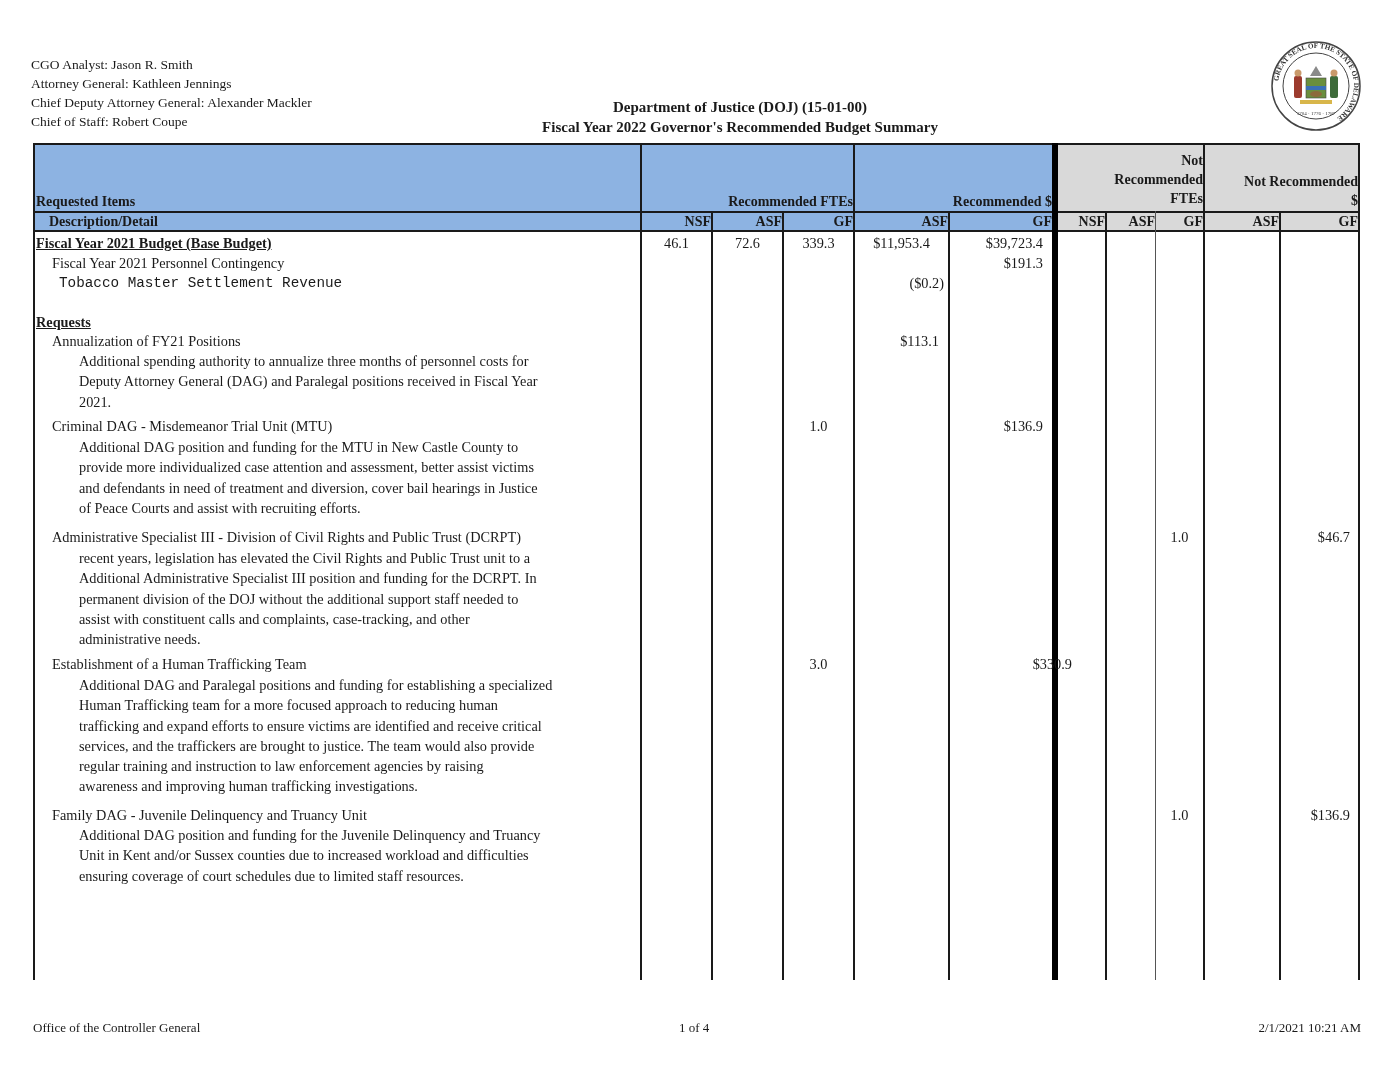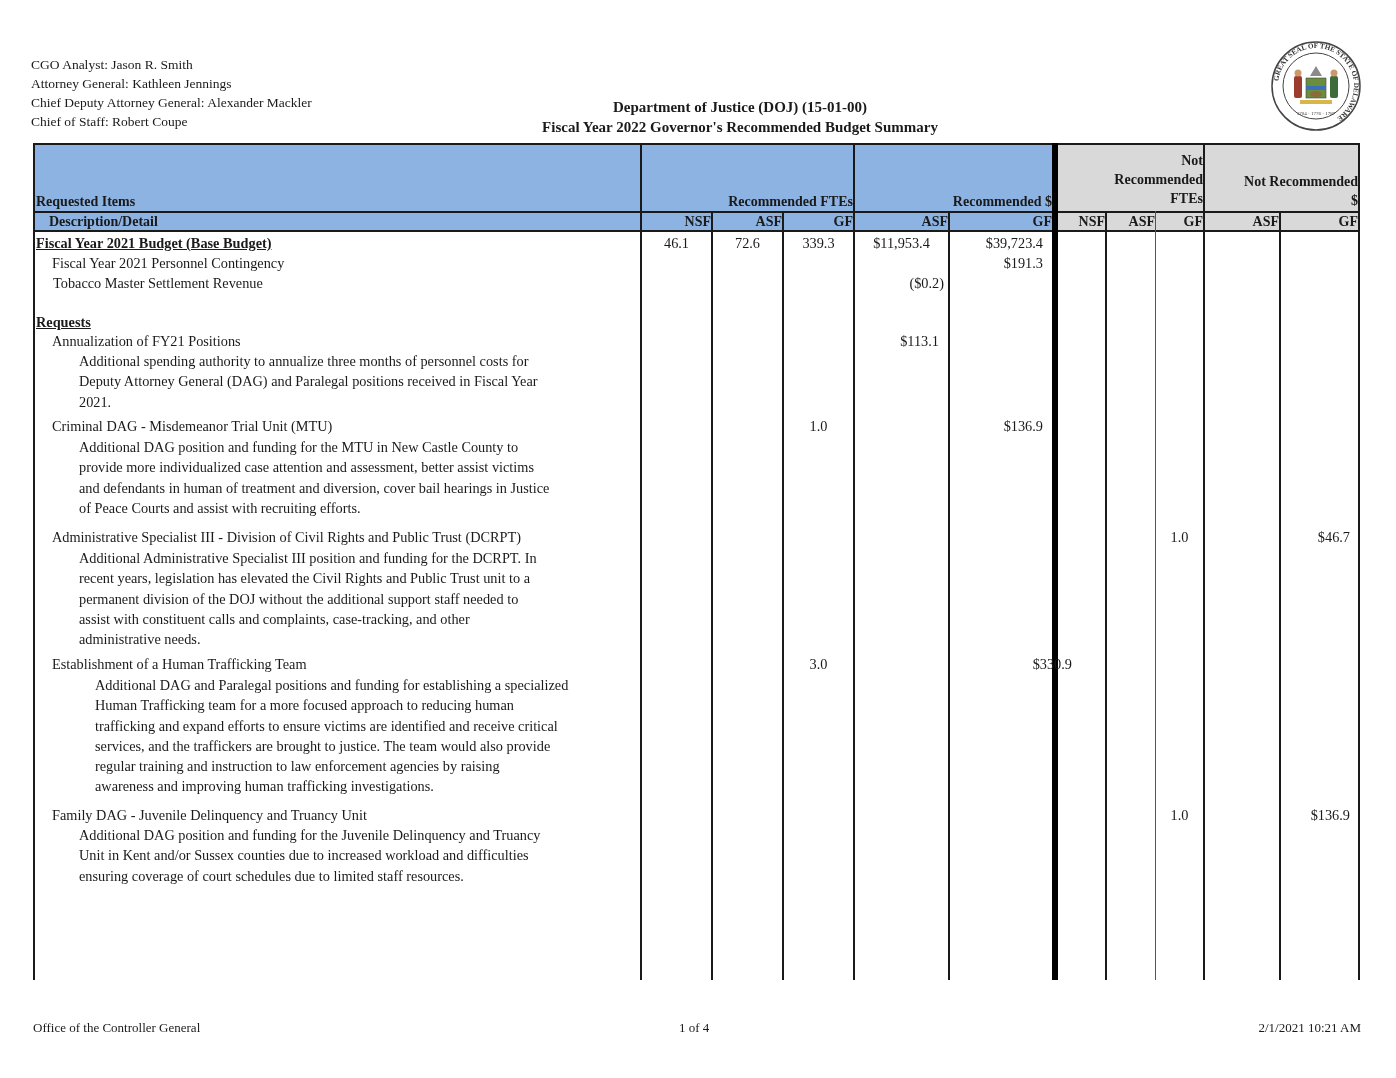--- a/index.html
+++ b/index.html
@@ -114,56 +114,56 @@
   <div class="body-text bold-u" style="left:3px;top:90px;">Fiscal Year 2021 Budget (Base Budget)</div>
   <div class="num c" style="left:609px;top:90px;width:69px;">46.1</div>
   <div class="num c" style="left:680px;top:90px;width:69px;">72.6</div>
   <div class="num c" style="left:751px;top:90px;width:69px;">339.3</div>
   <div class="num c" style="left:822px;top:90px;width:93px;">$11,953.4</div>
   <div class="num" style="left:917px;top:90px;width:93px;">$39,723.4</div>
 
   <div class="body-text" style="left:19px;top:110px;">Fiscal Year 2021 Personnel Contingency</div>
   <div class="num" style="left:917px;top:110px;width:93px;">$191.3</div>
 
-  <div class="body-text" style="left:20px;top:130px;">Tobacco Master Settlement Revenue</div>
+  <div class="body-text" style="left:26px;top:130px;font-family:Liberation Mono, monospace;">Tobacco Master Settlement Revenue</div>
   <div class="num" style="left:822px;top:130px;width:89px;">($0.2)</div>
 
   <div class="body-text bold-u" style="left:3px;top:169px;">Requests</div>
 
   <div class="body-text" style="left:19px;top:188px;">Annualization of FY21 Positions</div>
   <div class="body-text" style="left:46px;top:208px;">
     <div>Additional spending authority to annualize three months of personnel costs for</div>
     <div>Deputy Attorney General (DAG) and Paralegal positions received in Fiscal Year</div>
     <div>2021.</div>
   </div>
   <div class="num" style="left:822px;top:188px;width:84px;">$113.1</div>
 
   <div class="body-text" style="left:19px;top:273px;">Criminal DAG - Misdemeanor Trial Unit (MTU)</div>
   <div class="body-text" style="left:46px;top:294px;">
     <div>Additional DAG position and funding for the MTU in New Castle County to</div>
     <div>provide more individualized case attention and assessment, better assist victims</div>
-    <div>and defendants in human of treatment and diversion, cover bail hearings in Justice</div>
+    <div>and defendants in need of treatment and diversion, cover bail hearings in Justice</div>
     <div>of Peace Courts and assist with recruiting efforts.</div>
   </div>
   <div class="num c" style="left:751px;top:273px;width:69px;">1.0</div>
   <div class="num" style="left:917px;top:273px;width:93px;">$136.9</div>
 
   <div class="body-text" style="left:19px;top:384px;">Administrative Specialist III - Division of Civil Rights and Public Trust (DCRPT)</div>
   <div class="body-text" style="left:46px;top:405px;">
+    <div>recent years, legislation has elevated the Civil Rights and Public Trust unit to a</div>
     <div>Additional Administrative Specialist III position and funding for the DCRPT.  In</div>
-    <div>recent years, legislation has elevated the Civil Rights and Public Trust unit to a</div>
     <div>permanent division of the DOJ without the additional support staff needed to</div>
     <div>assist with constituent calls and complaints, case-tracking, and other</div>
     <div>administrative needs.</div>
   </div>
   <div class="num c" style="left:1123px;top:384px;width:47px;">1.0</div>
   <div class="num" style="left:1248px;top:384px;width:69px;">$46.7</div>
 
   <div class="body-text" style="left:19px;top:511px;">Establishment of a Human Trafficking Team</div>
-  <div class="body-text" style="left:46px;top:532px;margin-left:16px;">
+  <div class="body-text" style="left:46px;top:532px;">
     <div>Additional DAG and Paralegal positions and funding for establishing a specialized</div>
     <div>Human Trafficking team for a more focused approach to reducing human</div>
     <div>trafficking and expand efforts to ensure victims are identified and receive critical</div>
     <div>services, and the traffickers are brought to justice.  The team would also provide</div>
     <div>regular training and instruction to law enforcement agencies by raising</div>
     <div>awareness and improving human trafficking investigations.</div>
   </div>
   <div class="num c" style="left:751px;top:511px;width:69px;">3.0</div>
   <div class="num" style="left:917px;top:511px;width:93px;padding-left:29px;">$330.9</div>
 

